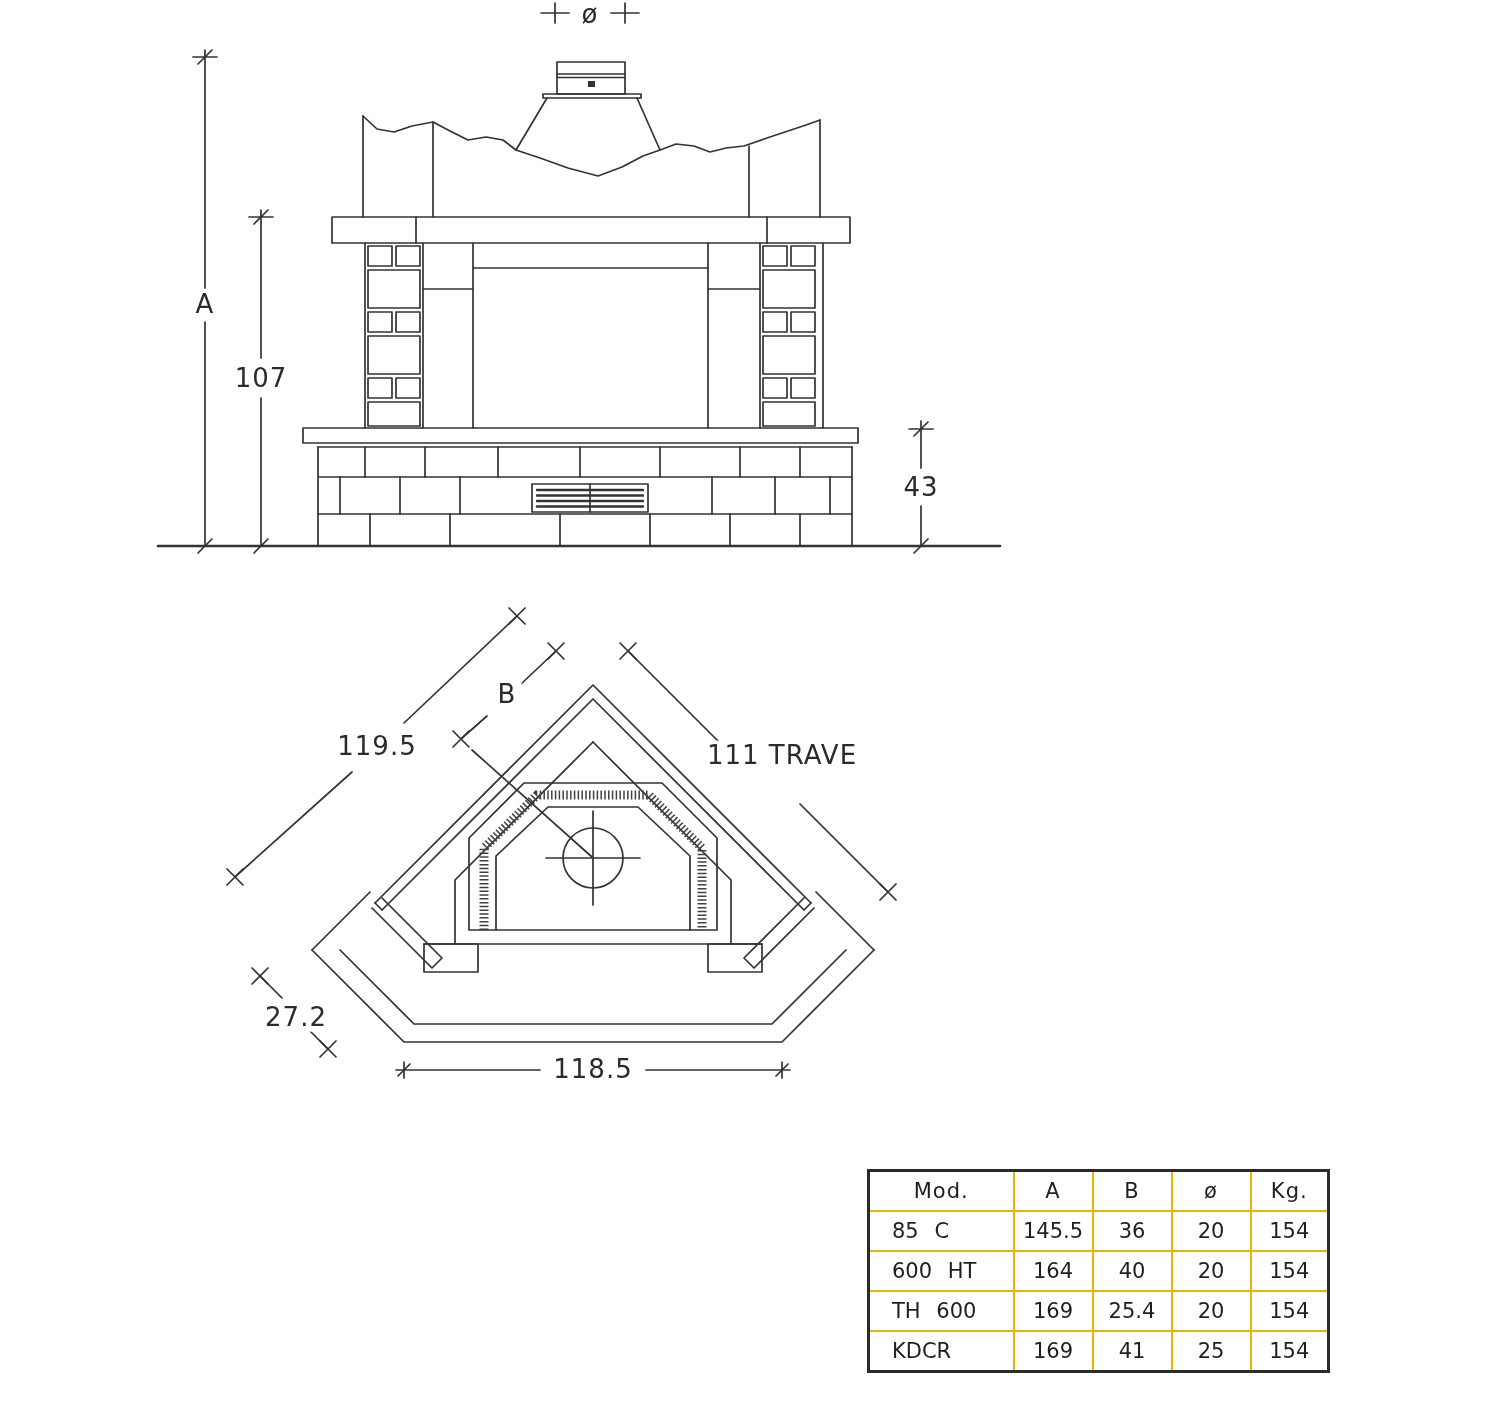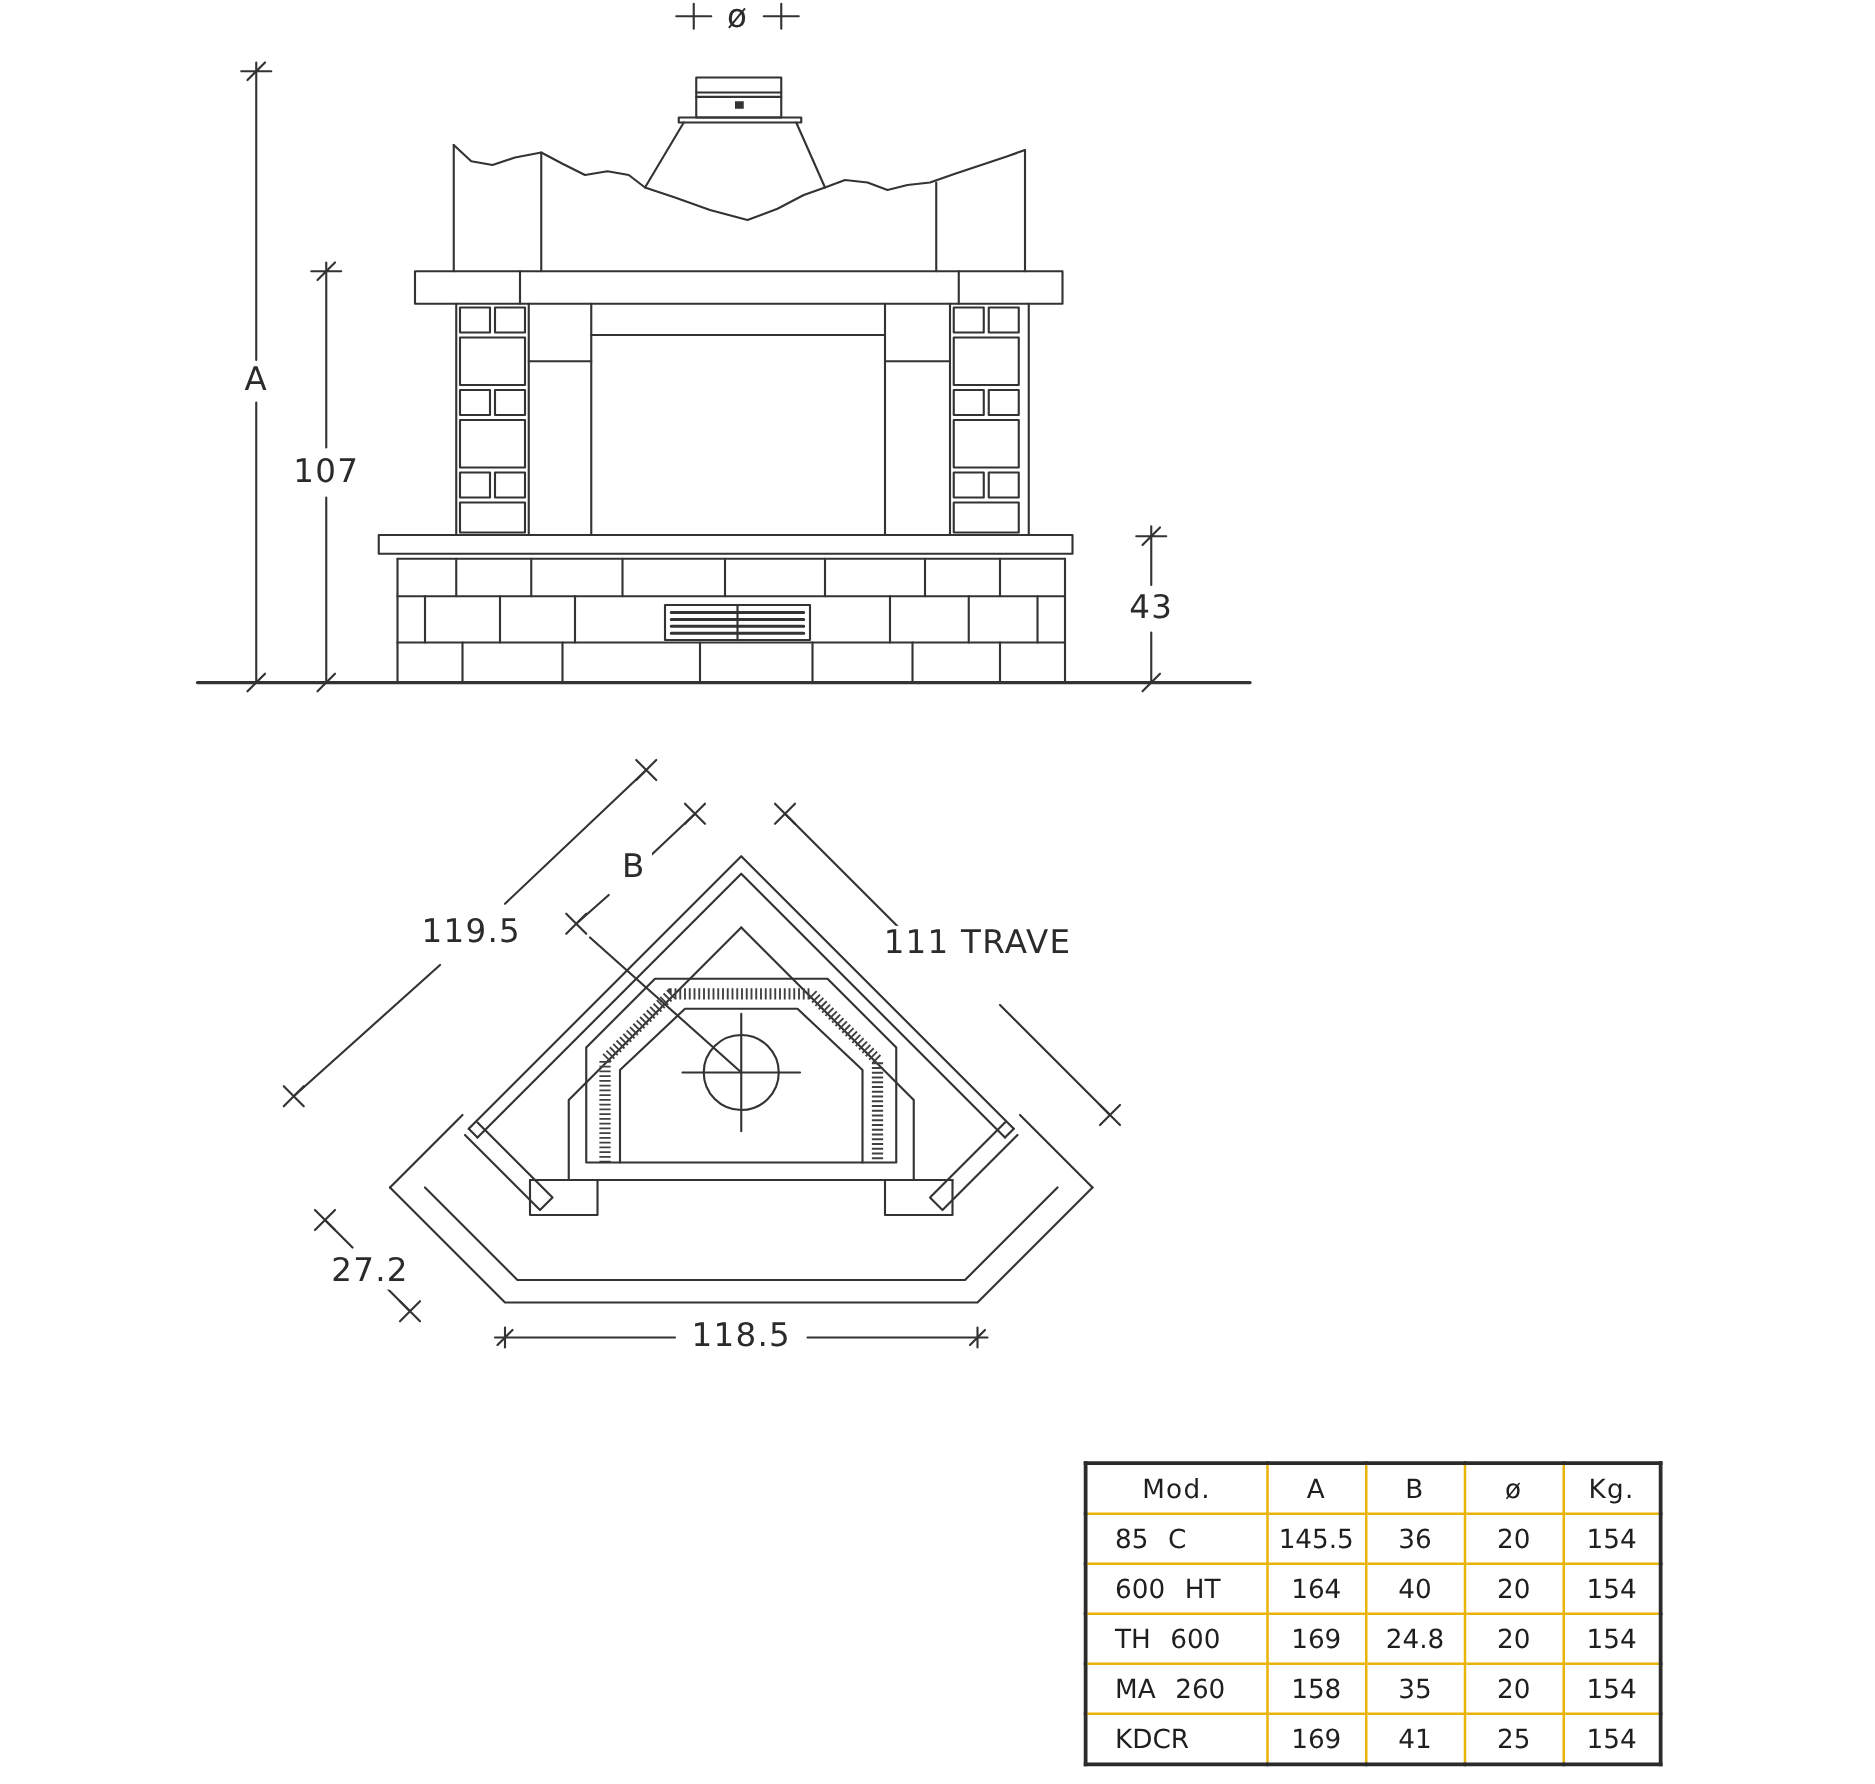--- a/index.html
+++ b/index.html
@@ -252,28 +252,21 @@
       <tr>
         <td class="modcol">600 HT</td>
         <td>164</td>
         <td>40</td>
         <td>20</td>
         <td>154</td>
       </tr>
       <tr>
         <td class="modcol">TH 600</td>
         <td>169</td>
-        <td>24.8</td>
-        <td>20</td>
-        <td>154</td>
-      </tr>
-      <tr>
-        <td class="modcol">MA 260</td>
-        <td>158</td>
-        <td>35</td>
+        <td>25.4</td>
         <td>20</td>
         <td>154</td>
       </tr>
       <tr>
         <td class="modcol">KDCR</td>
         <td>169</td>
         <td>41</td>
         <td>25</td>
         <td>154</td>
       </tr>

